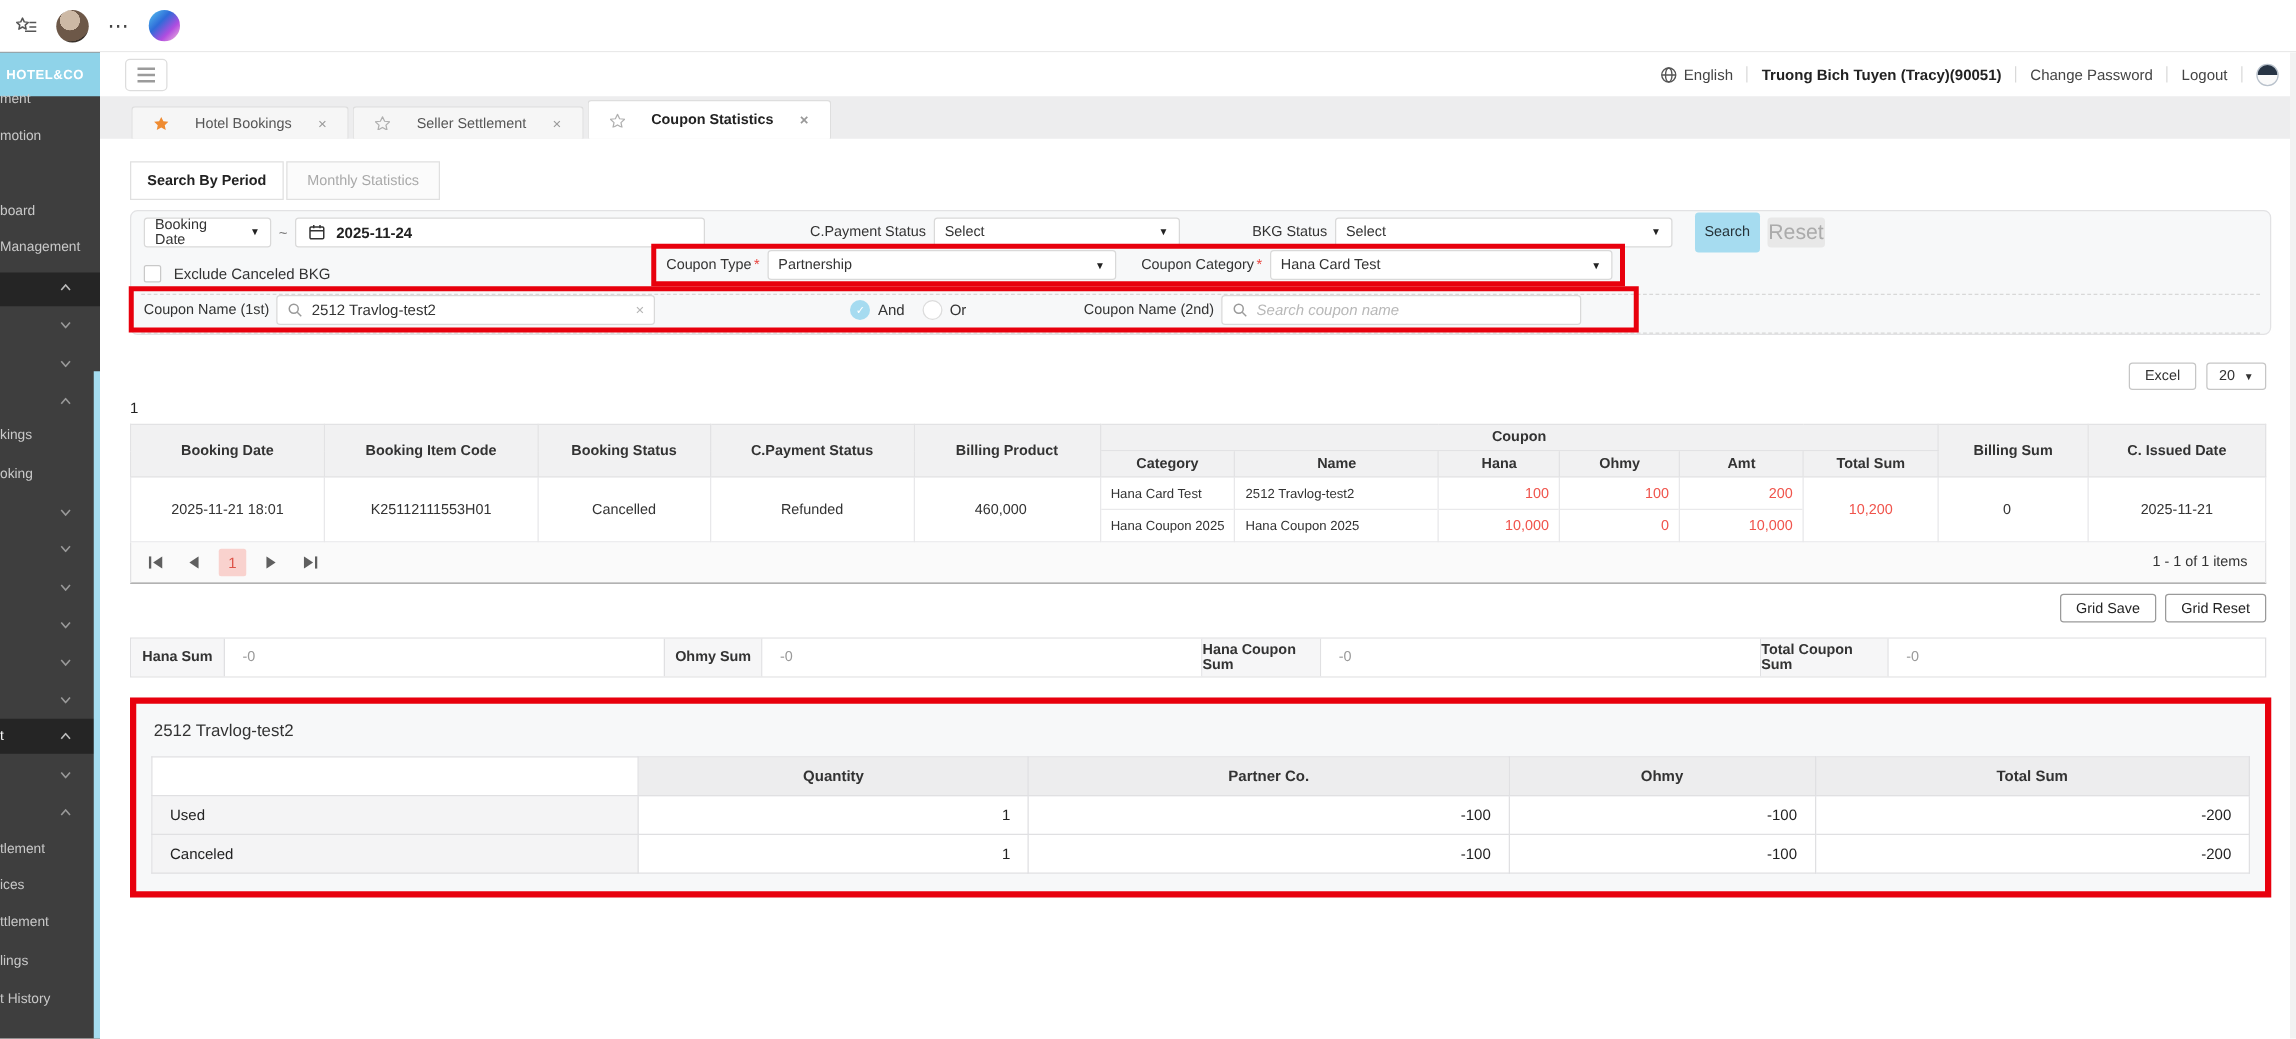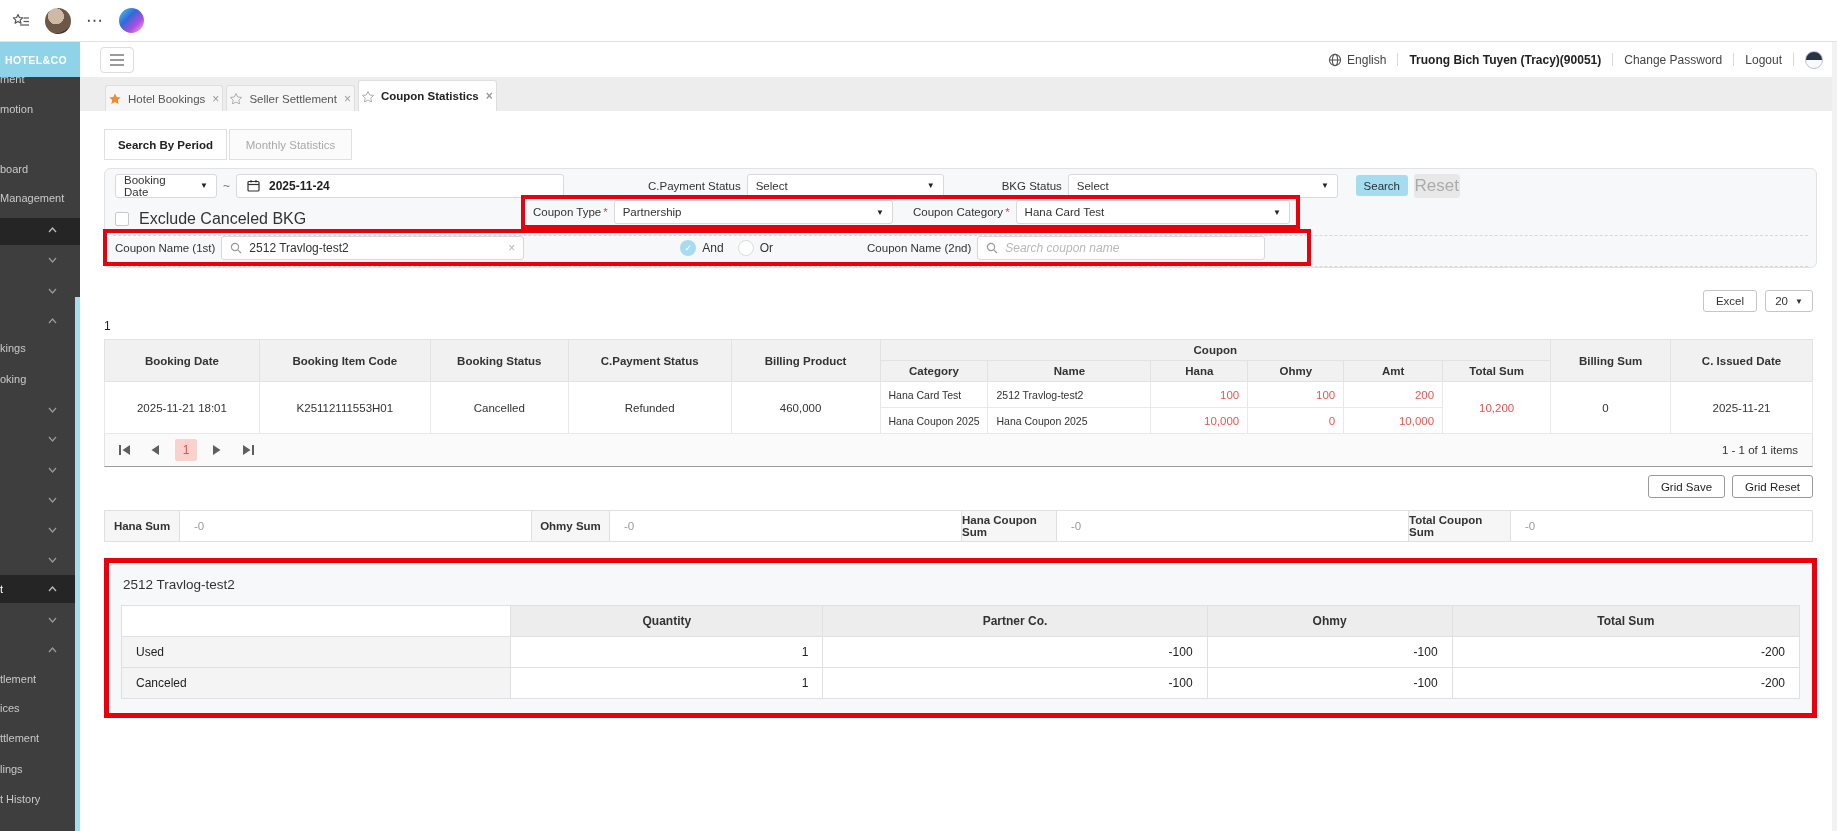--- a/index.html
+++ b/index.html
@@ -33,21 +33,21 @@
   .hamburger { width:34px; height:26px; border:1px solid #ddd; border-radius:4px; background:#fff; display:flex; flex-direction:column; justify-content:center; align-items:center; gap:3px; cursor:pointer; }
   .hamburger i { display:block; width:14px; height:2px; background:#9b9b9b; }
   .header-right { display:flex; align-items:center; gap:11px; font-size:12px; color:#444; }
   .hsep { width:1px; height:13px; background:#d9d9d9; }
   .lang { display:flex; align-items:center; gap:5px; }
   .user-name { font-weight:bold; color:#222; }
   .theme-circle { width:18px; height:18px; border-radius:50%; background:linear-gradient(180deg,#273444 50%,#fafafa 50%); border:1px solid #b9c2cc; }
 
   
   .tabbar { height:34px; background:#ededee; display:flex; align-items:flex-end; padding-left:25px; }
-  .tab { height:26px; display:flex; align-items:center; gap:7px; padding:0 3px; font-size:11.5px; color:#555; background:#f6f6f6; border:1px solid #dedede; border-bottom:none; border-radius:3px 3px 0 0; margin-right:3px; cursor:pointer; }
+  .tab { height:26px; display:flex; align-items:center; gap:21px; padding:0 17px; font-size:11.5px; color:#555; background:#f6f6f6; border:1px solid #dedede; border-bottom:none; border-radius:3px 3px 0 0; margin-right:3px; cursor:pointer; }
   .tab.active { height:31px; background:#fff; font-weight:bold; color:#222; }
   .tab-close { color:#999; font-size:12px; }
 
   .content { padding:18px 0 0 24px; }
 
   
   .subtabs { display:flex; gap:2px; margin-bottom:8px; }
   .subtab { min-width:123px; height:31px; display:flex; align-items:center; justify-content:center; font-size:11.5px; border:1px solid #e0e0e0; background:#fbfbfb; color:#a9a9a9; padding:0 12px; cursor:pointer; }
   .subtab.active { background:#fff; color:#222; font-weight:bold; }
 
@@ -55,21 +55,21 @@
   .search-panel { position:relative; width:1713px; height:100px; background:#f7f8f9; border:1px solid #e2e2e4; border-radius:6px; }
   .srow { display:flex; align-items:center; height:33px; padding:0 10px; gap:6px; }
   .dash { position:absolute; left:8px; right:8px; border-top:1px dashed #d8d8d8; }
   .dash1 { top:66px; } .dash2 { top:97px; }
   .sel { background:#fff; border:1px solid #d9d9d9; border-radius:3px; height:24px; display:flex; align-items:center; padding:0 8px; font-size:11.5px; color:#333; cursor:pointer; }
   .sel .caret { margin-left:auto; font-size:8px; color:#222; padding-left:8px; }
   .date-input { width:328px; height:24px; background:#fff; border:1px solid #d9d9d9; border-radius:3px; display:flex; align-items:center; gap:9px; padding:0 10px; font-size:12px; font-weight:bold; color:#222; }
   .tilde { color:#777; font-size:12px; }
   .flabel { font-size:11.5px; color:#333; white-space:nowrap; }
   .req { color:#e8423c; margin-left:2px; }
-  .btn-search { width:52px; height:21px; background:#a6dcf0; border:none; border-radius:3px; font-size:11.5px; color:#253238; cursor:pointer; }
+  .btn-search { width:52px; height:32px; background:#a6dcf0; border:none; border-radius:3px; font-size:11.5px; color:#253238; cursor:pointer; }
   .btn-reset { width:46px; height:24px; background:#e8e8e8; border:none; border-radius:3px; font-size:17px; color:#ababab; cursor:pointer; }
   .checkbox { width:14px; height:14px; background:#fff; border:1px solid #c9c9c9; border-radius:2px; cursor:pointer; }
   .annot { position:absolute; border:4px solid #e8000d; z-index:3; display:flex; align-items:center; gap:6px; }
   .box1 { left:416px; top:26px; width:779px; height:34px; padding:0 6px; }
   .box2 { left:-2px; top:60px; width:1208px; height:37px; padding:0 8px; }
   .search-box { height:24px; background:#fff; border:1px solid #d9d9d9; border-radius:3px; display:flex; align-items:center; gap:7px; padding:0 8px; }
   .search-box input { border:none; outline:none; background:transparent; flex:1; font-size:12px; color:#333; font-family:"Liberation Sans",sans-serif; }
   .search-box input::placeholder { font-style:italic; color:#b8b8b8; }
   .clear-x { color:#b5b5b5; font-size:12px; cursor:pointer; }
   .radio { width:16px; height:16px; border-radius:50%; flex:0 0 auto; cursor:pointer; }
@@ -297,21 +297,21 @@
         <div class="sel" style="width:270px">
           <span>Select</span>
             <span class="caret">▼</span>
         </div>
         <button class="btn-search" style="margin-left:12px">Search</button>
         <button class="btn-reset">Reset</button>
       </div>
 
       <div class="srow">
         <span class="checkbox"></span>
-        <span class="flabel" style="font-size:16px; margin-left:4px">Exclude Canceled BKG</span>
+        <span class="flabel" style="font-size:12px; margin-left:4px">Exclude Canceled BKG</span>
       </div>
 
       <div class="annot box1">
         <span class="flabel" style="margin-left:2px"><span>Coupon Type</span><span class="req">*</span></span>
         <div class="sel" style="width:285px">
           <span>Partnership</span>
             <span class="caret">▼</span>
         </div>
         <span class="flabel" style="margin-left:14px"><span>Coupon Category</span><span class="req">*</span></span>
         <div class="sel" style="width:280px">

